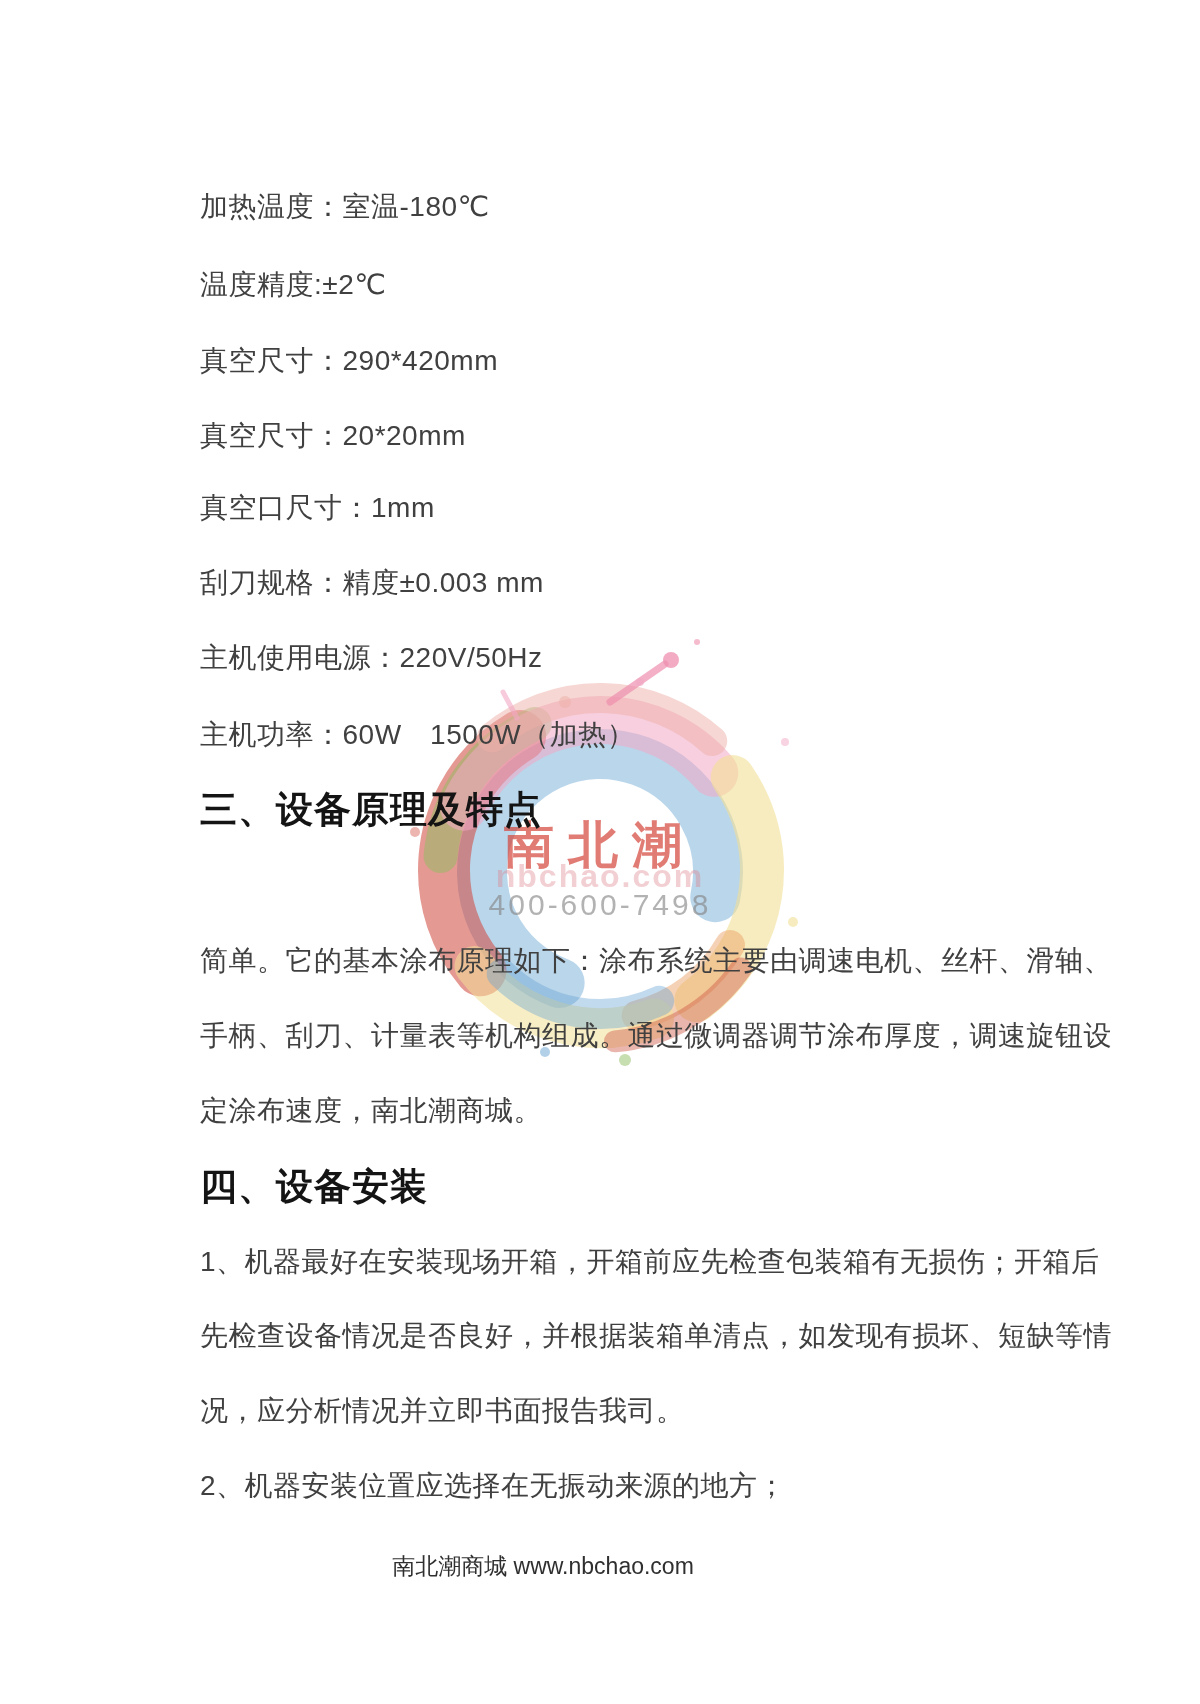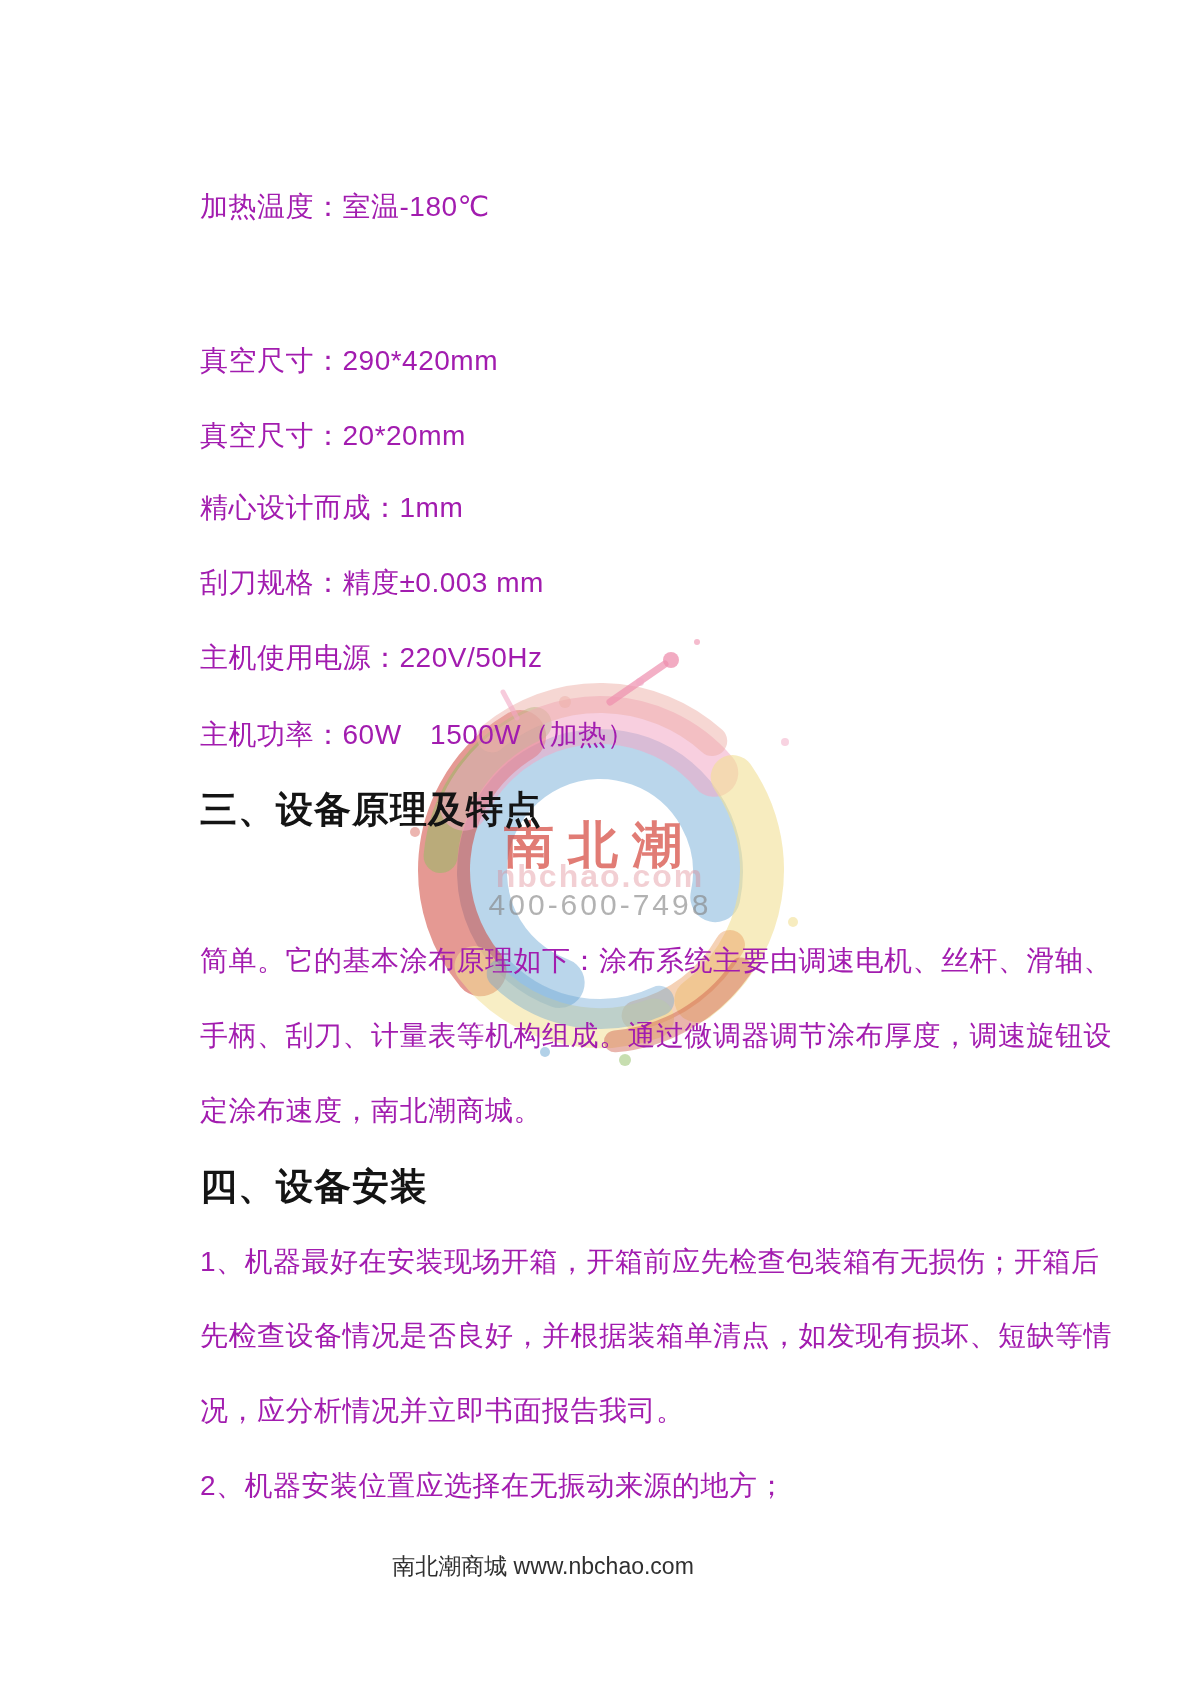--- a/index.html
+++ b/index.html
@@ -53,21 +53,21 @@
     color: rgba(130, 130, 130, 0.62);
   }
   
   .txt {
     position: absolute;
     left: 200px;
     width: 815px;
     font-size: 28px;
     line-height: 34px;
     letter-spacing: 0.5px;
-    color: #a21caf;
+    color: #404040;
     z-index: 2;
     white-space: nowrap;
   }
   .heading {
     font-size: 37px;
     line-height: 38px;
     font-weight: bold;
     color: #141414;
     letter-spacing: 1px;
   }
@@ -113,23 +113,24 @@
       <circle cx="240" cy="438" r="6" fill="#8fbe62" opacity="0.5"></circle>
       <circle cx="160" cy="430" r="5" fill="#66a3d2" opacity="0.5"></circle>
     </g>
   </svg>
 
   <div class="wm-text wm-brand">南北潮</div>
   <div class="wm-text wm-domain">nbchao.com</div>
   <div class="wm-text wm-phone">400-600-7498</div>
 
   <div class="txt" style="top:190px">加热温度：室温-180℃</div>
+  <div class="txt" style="top:268px">温度精度:±2℃</div>
   <div class="txt" style="top:344px">真空尺寸：290*420mm</div>
   <div class="txt" style="top:419px">真空尺寸：20*20mm</div>
-  <div class="txt" style="top:491px">精心设计而成：1mm</div>
+  <div class="txt" style="top:491px">真空口尺寸：1mm</div>
   <div class="txt" style="top:566px">刮刀规格：精度±0.003 mm</div>
   <div class="txt" style="top:641px">主机使用电源：220V/50Hz</div>
   <div class="txt" style="top:718px">主机功率：60W　1500W（加热）</div>
 
   <div class="txt heading" style="top:791px">三、设备原理及特点</div>
   <div class="txt" style="top:944px">简单。它的基本涂布原理如下：涂布系统主要由调速电机、丝杆、滑轴、</div>
   <div class="txt" style="top:1019px">手柄、刮刀、计量表等机构组成。通过微调器调节涂布厚度，调速旋钮设</div>
   <div class="txt" style="top:1094px">定涂布速度，南北潮商城。</div>
 
   <div class="txt heading" style="top:1168px">四、设备安装</div>

